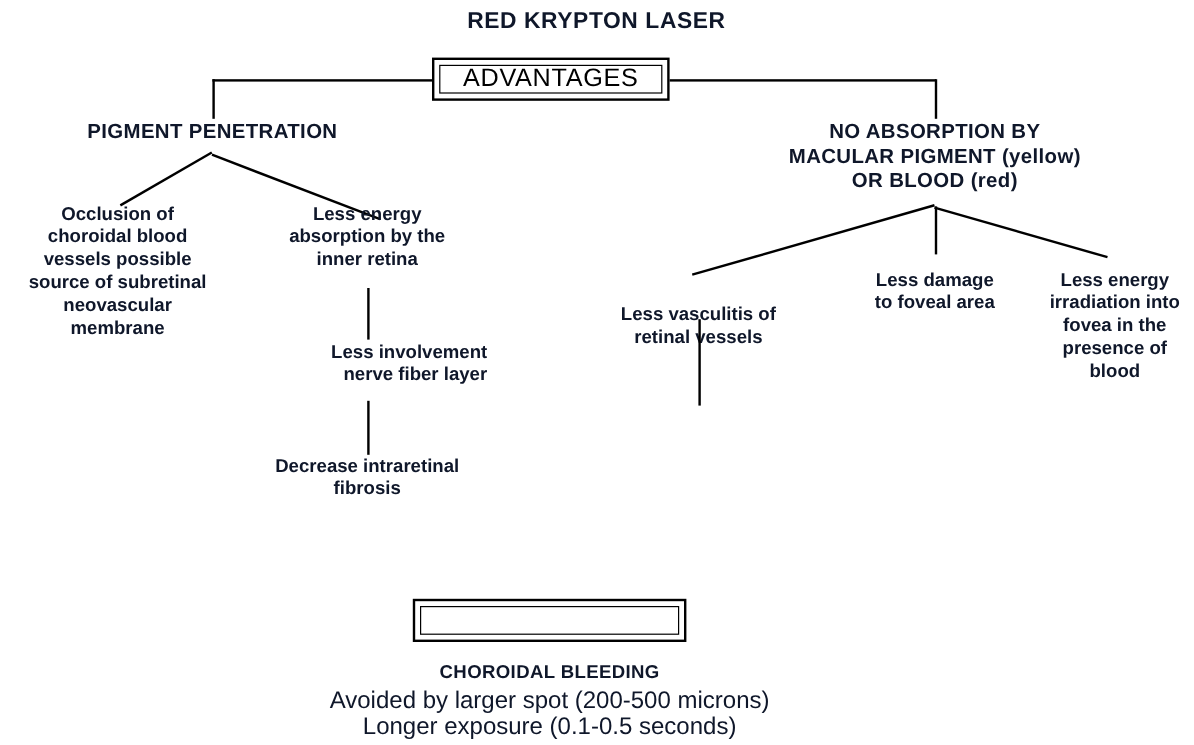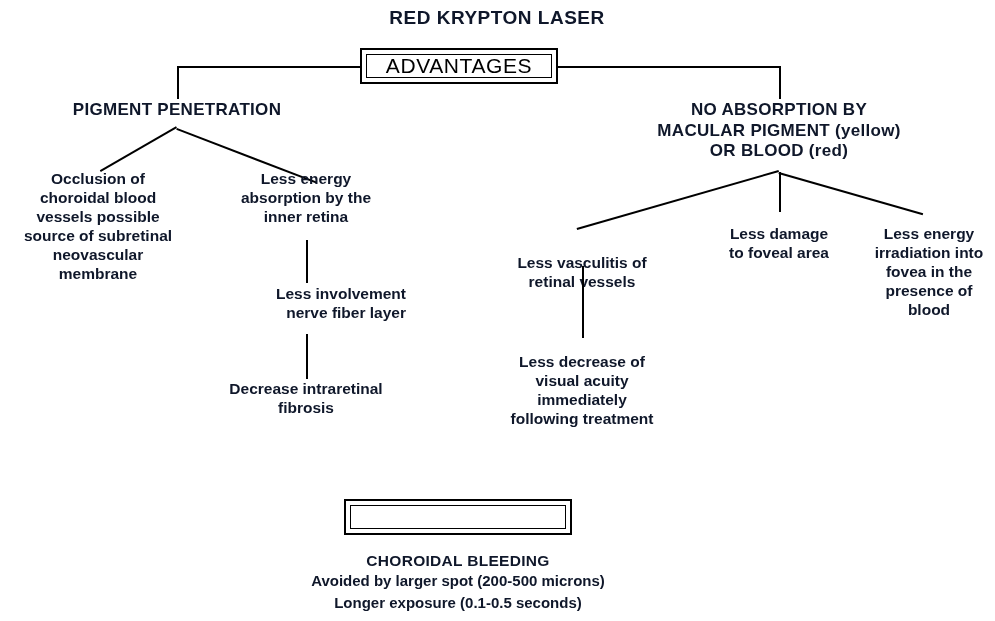--- a/index.html
+++ b/index.html
@@ -37,22 +37,22 @@
     letter-spacing: 0.3px;
   }
   .node {
     font-size: 15.5px;
   }
   .disadv-head {
     font-size: 15.5px;
     letter-spacing: 0.3px;
   }
   .disadv-line {
-    font-size: 15px;
-    font-weight: bold;
+    font-size: 20px;
+    font-weight: normal;
   }
   .box {
     position: absolute;
     border: 2px solid #000;
     background: #fff;
     box-sizing: border-box;
   }
   .box .inner {
     position: absolute;
     left: 4px;
@@ -149,24 +149,20 @@
 to foveal area</div>
 
   <div class="txt node" style="left:864px; top:225px; width:130px;">Less energy
 irradiation into
 fovea in the
 presence of
 blood</div>
 
   <div class="line-v" style="left:582px; top:266px; height:72px;"></div>
 
-  <div class="txt node" style="left:474px; top:353px; width:216px;">Less decrease of
-visual acuity
-immediately
-following treatment</div>
 
   <div class="box" style="left:344px; top:499px; width:228px; height:36px;">
     <div class="inner"></div>
   </div>
 
   <div class="txt disadv-head" style="left:328px; top:552px; width:260px;">CHOROIDAL BLEEDING</div>
 
   <div class="txt disadv-line" style="left:268px; top:572px; width:380px;">Avoided by larger spot (200-500 microns)</div>
   <div class="txt disadv-line" style="left:268px; top:594px; width:380px;">Longer exposure (0.1-0.5 seconds)</div>
 

